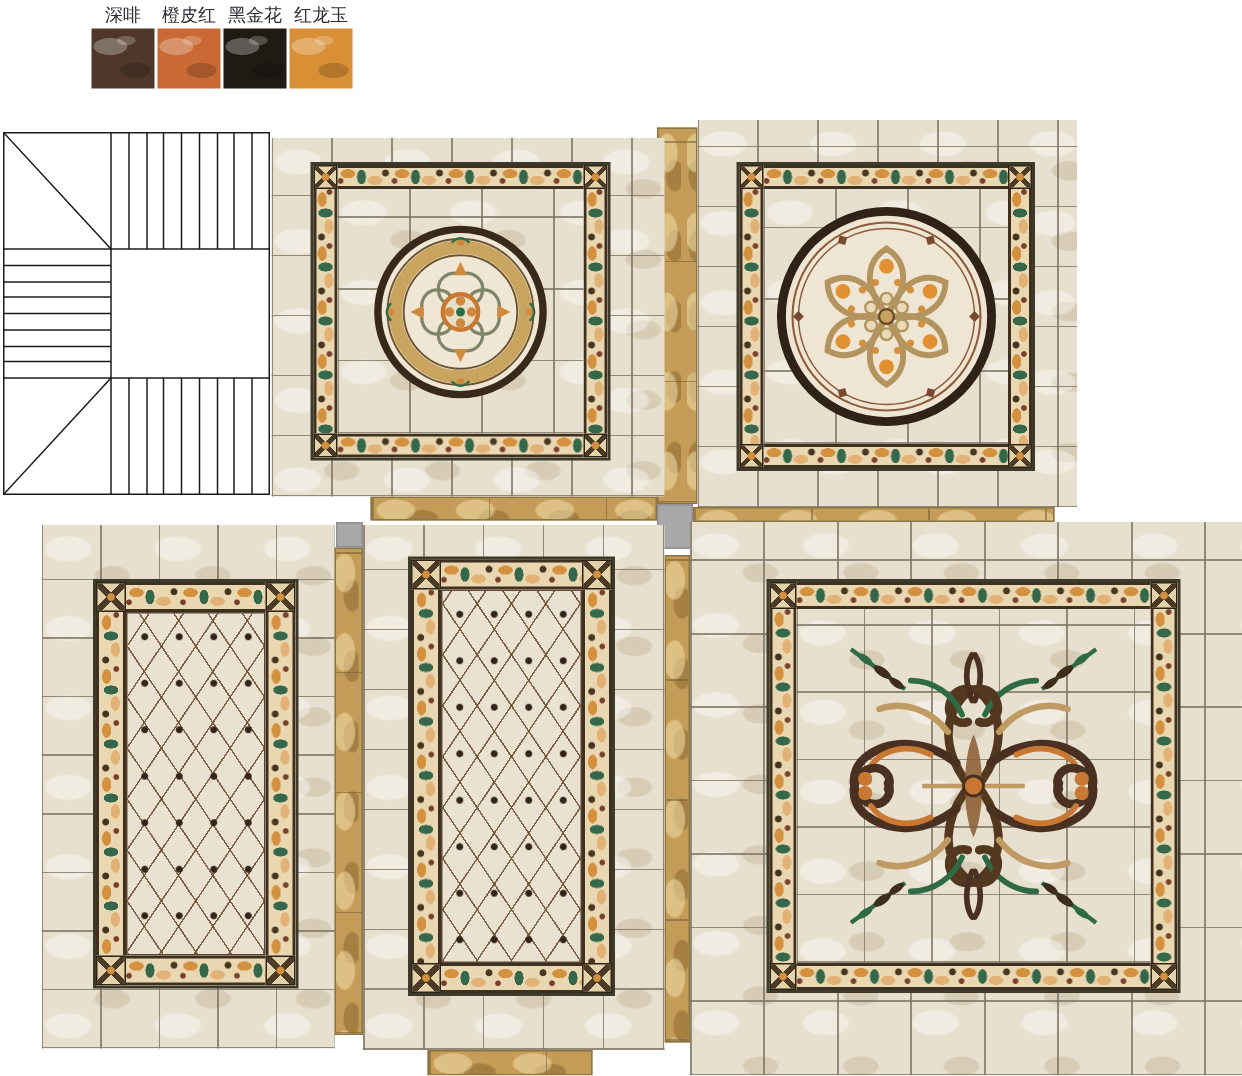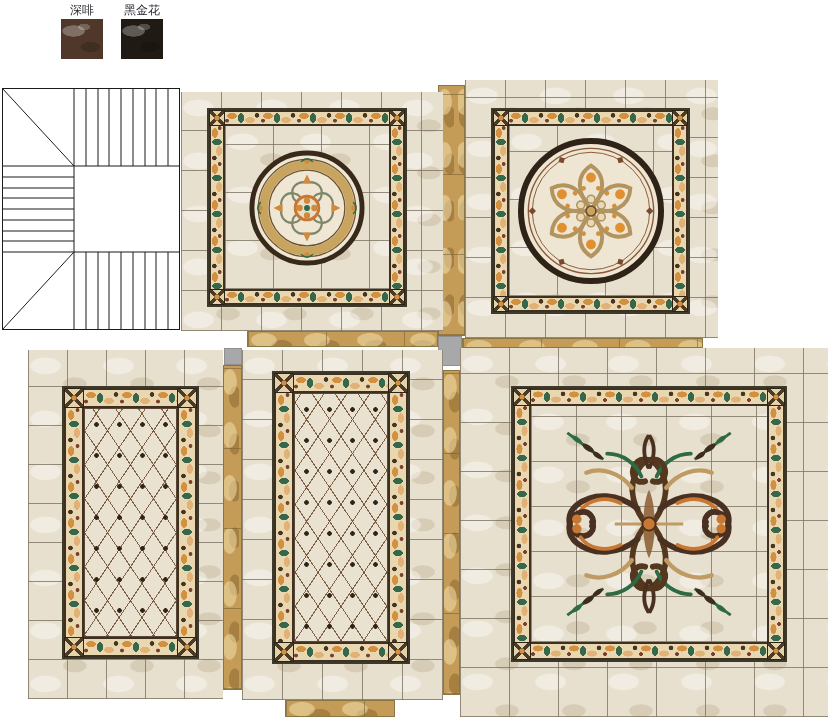--- a/index.html
+++ b/index.html
@@ -1,20 +1,20 @@
 <!DOCTYPE html>
 <html><head>
 <meta charset="utf-8">
 <style>
   html,body{margin:0;padding:0;background:#fff;}
   #stage{position:relative;width:828px;height:717px;background:#fff;overflow:hidden;
          font-family:"DejaVu Sans","Liberation Sans",sans-serif;}
 
   
-  #legend{position:absolute;left:60px;top:2px;display:flex;gap:16px;}
+  #legend{position:absolute;left:60px;top:2px;display:flex;gap:0;}
   .legend-item{width:44px;text-align:center;}
   .legend-label{font-size:12px;line-height:16px;color:#2b2b33;white-space:nowrap;
                 font-family:"DejaVu Serif","Liberation Serif",serif;}
   .swatch{position:relative;width:42px;height:40px;margin:1px auto 0;background:#888;}
   .swatch::after{content:"";position:absolute;inset:0;
     background-image:
       radial-gradient(18px 9px at 30% 30%, rgba(255,255,255,.28) 0 60%, transparent 65%),
       radial-gradient(16px 8px at 70% 70%, rgba(0,0,0,.18) 0 60%, transparent 65%),
       radial-gradient(10px 5px at 55% 20%, rgba(255,255,255,.22) 0 60%, transparent 65%);}
 
@@ -90,22 +90,30 @@
 <body>
 
 <div id="stage">
 
   <div id="legend">
     <div class="legend-item">
       <div class="legend-label">深啡</div>
       <div class="swatch" style="background-color: rgb(79, 56, 42);"></div>
     </div>
     <div class="legend-item">
+      <div class="legend-label">橙皮红</div>
+      <div class="swatch" style="background-color: rgb(201, 106, 53);"></div>
+    </div>
+    <div class="legend-item">
       <div class="legend-label">黑金花</div>
       <div class="swatch" style="background-color: rgb(32, 26, 20);"></div>
+    </div>
+    <div class="legend-item">
+      <div class="legend-label">红龙玉</div>
+      <div class="swatch" style="background-color: rgb(217, 143, 53);"></div>
     </div>
   </div>
 
   <div id="stairs">
     <svg width="178" height="242" viewBox="0 0 178 242">
       <g stroke="#1b1b1b" stroke-width="1" fill="none">
         <rect x="0.5" y="0.5" width="177" height="241" fill="#ffffff"></rect>
         <line x1="72" y1="0" x2="72" y2="242"></line>
         <line x1="0" y1="78" x2="178" y2="78"></line>
         <line x1="0" y1="164" x2="178" y2="164"></line>

